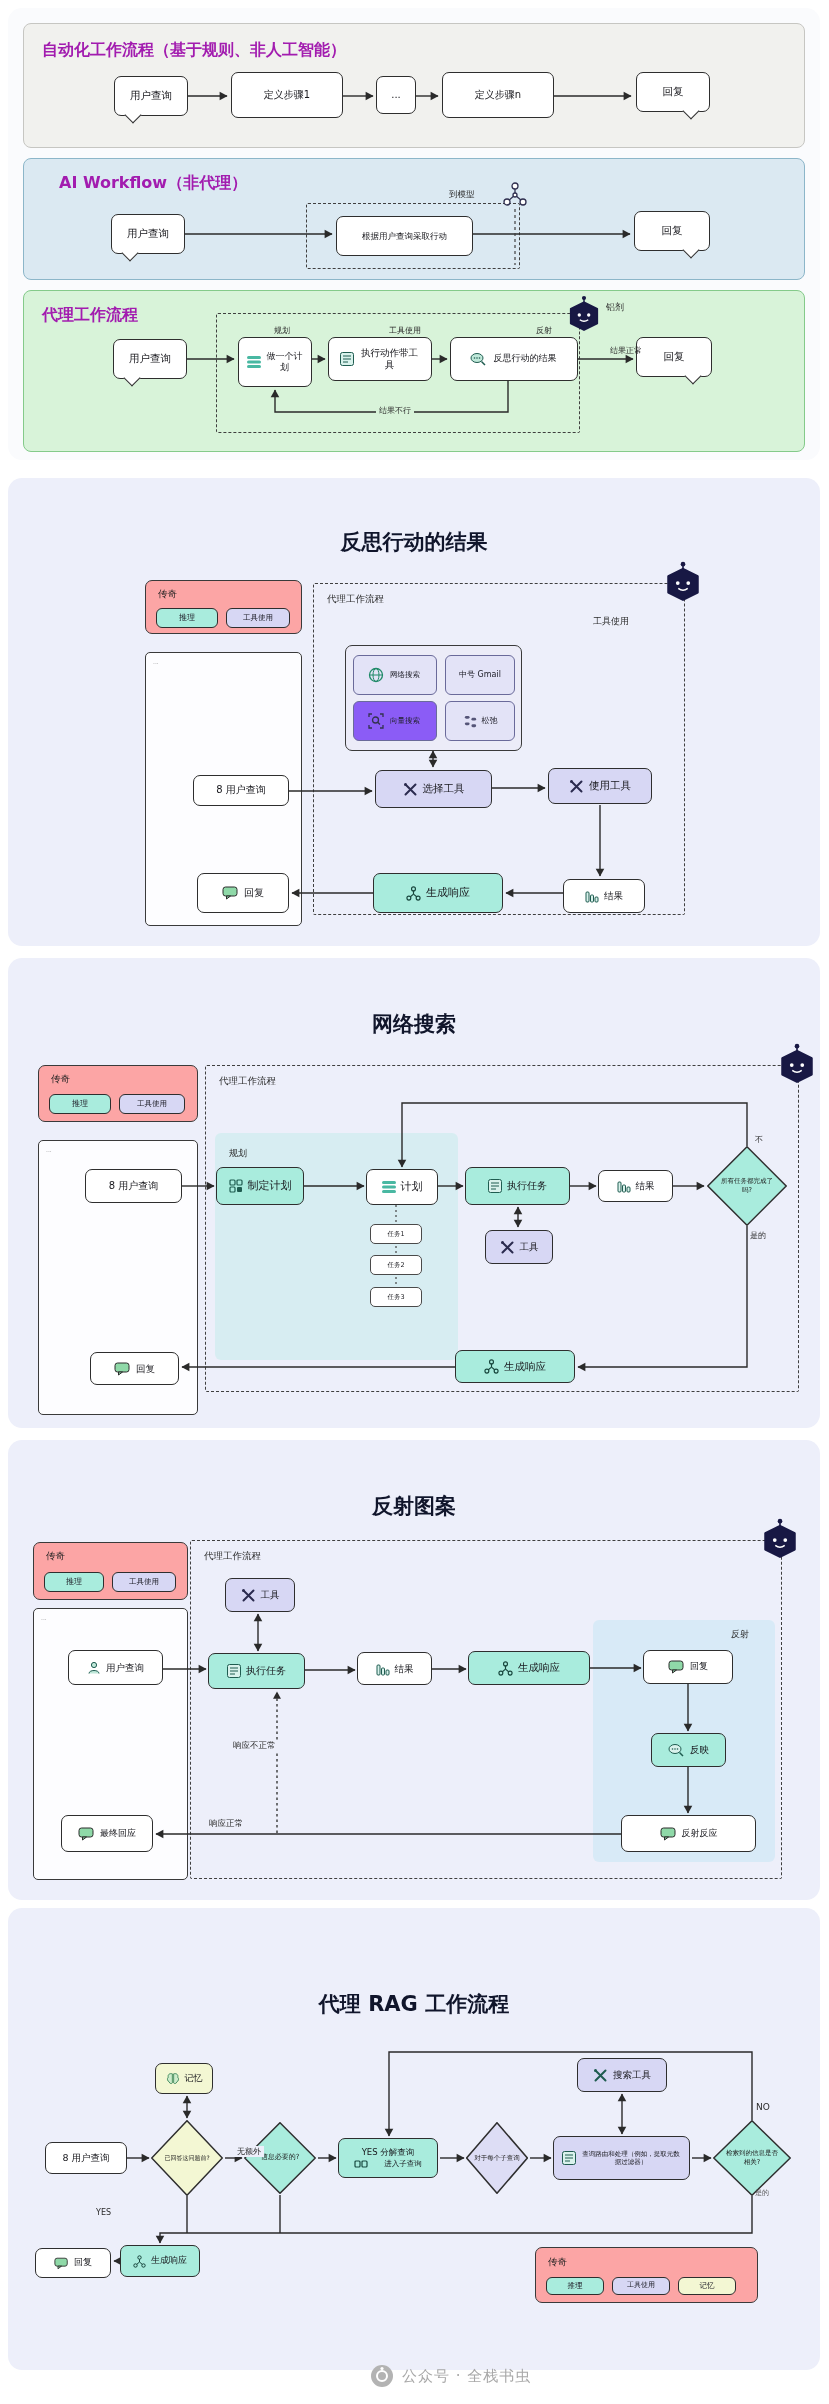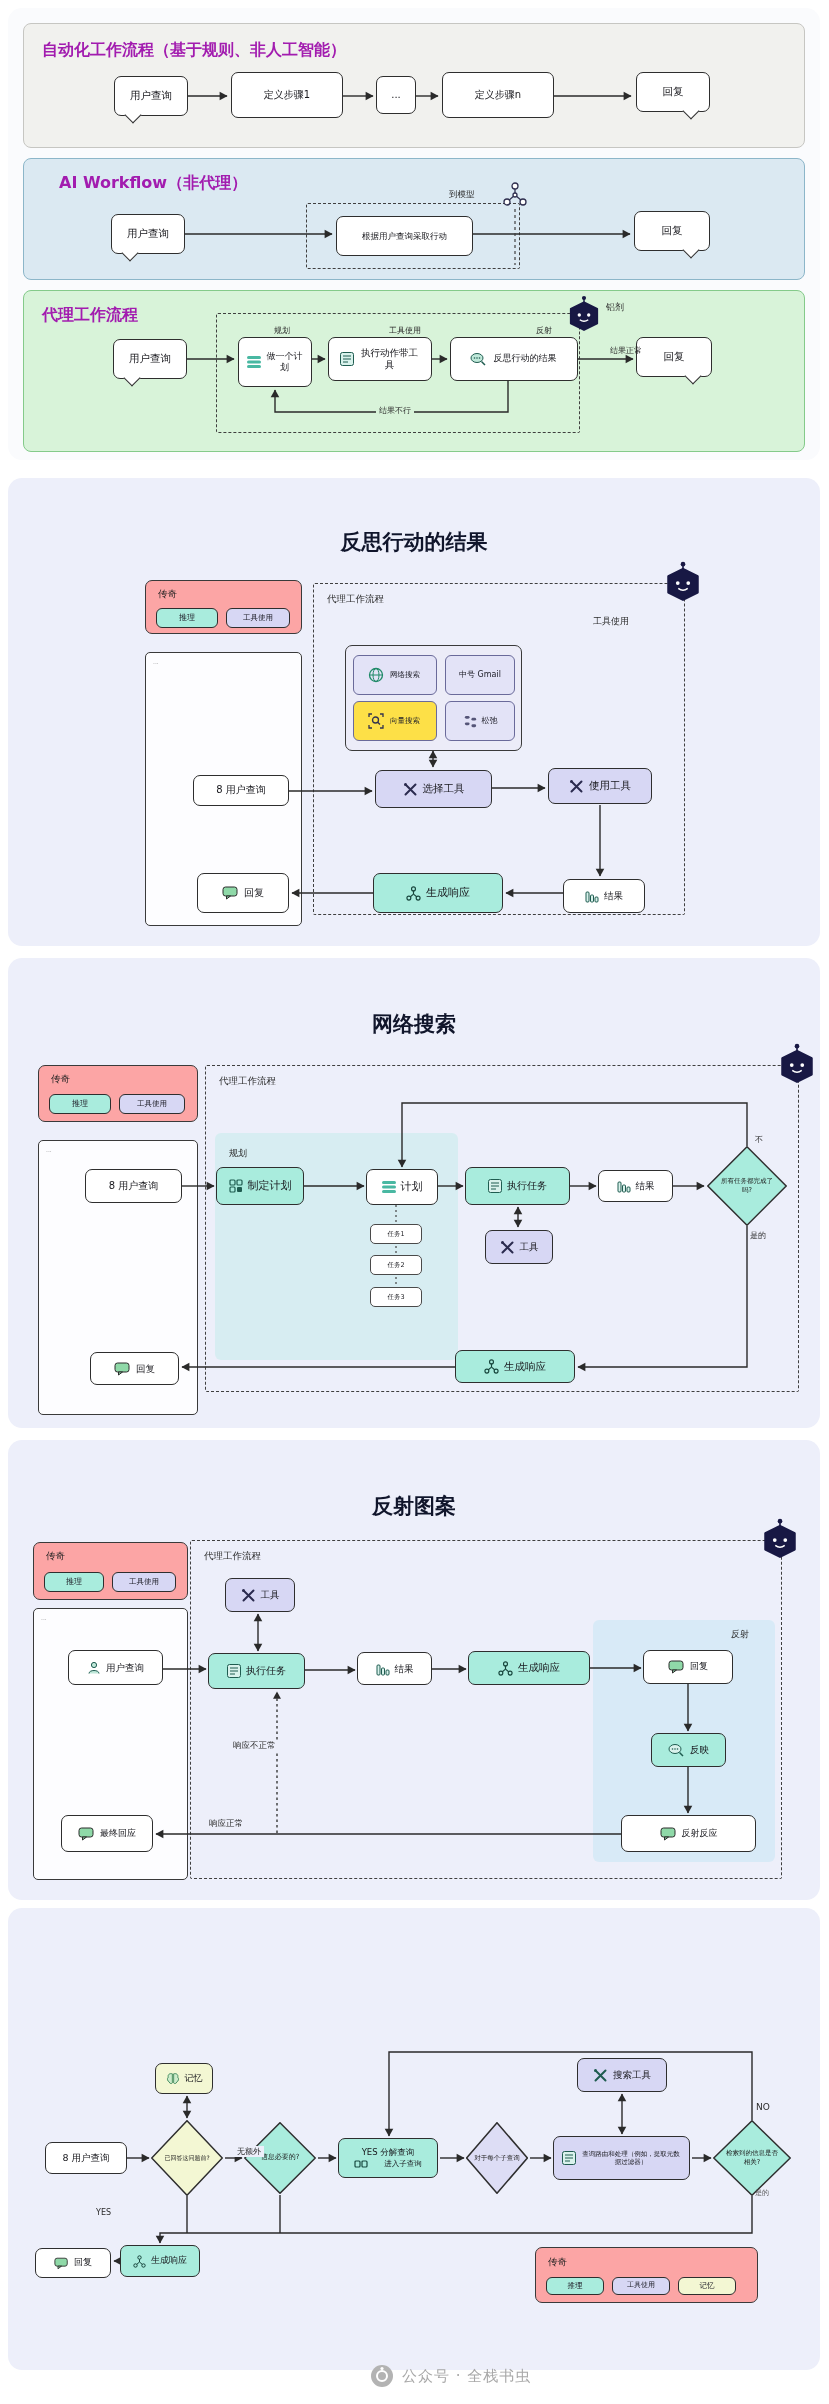--- a/index.html
+++ b/index.html
@@ -210,21 +210,21 @@
     <svg width="16" height="16" viewBox="0 0 16 16">
         <circle cx="8" cy="8" r="6.5" fill="none" stroke="#1f8a68" stroke-width="1.3"></circle>
         <ellipse cx="8" cy="8" rx="3" ry="6.5" fill="none" stroke="#1f8a68"></ellipse>
         <line x1="1.5" y1="8" x2="14.5" y2="8" stroke="#1f8a68"></line>
       </svg>
     <span style="width:34px">网络搜索</span>
   </div>
   <div class="chip purple" style="left:437px;top:177px;width:70px;height:40px;font-size:8px;z-index:3;border-color:#6a6a9a;background:#e3e3f7">
       <span style="width:56px">中号 Gmail</span>
     </div>
-  <div class="chip purple" style="left:345px;top:223px;width:84px;height:40px;font-size:7.5px;gap:4px;z-index:3;border-color:#6a6a9a;background:#fde047">
+  <div class="chip purple" style="left:345px;top:223px;width:84px;height:40px;font-size:7.5px;gap:4px;z-index:3;border-color:#6a6a9a;background:#8b5cf6">
     <svg width="16" height="16" viewBox="0 0 16 16">
         <path d="M1 4 V1 H4 M12 1 H15 V4 M15 12 V15 H12 M4 15 H1 V12" fill="none" stroke="#33334f" stroke-width="1.3"></path>
         <circle cx="7.5" cy="7" r="3" fill="none" stroke="#33334f" stroke-width="1.3"></circle>
         <line x1="9.7" y1="9.2" x2="12" y2="11.5" stroke="#33334f" stroke-width="1.3"></line>
       </svg>
     <span style="width:34px">向量搜索</span>
   </div>
   <div class="chip purple" style="left:437px;top:223px;width:70px;height:40px;font-size:8px;gap:4px;z-index:3;border-color:#6a6a9a;background:#e3e3f7">
     <svg width="15" height="15" viewBox="0 0 16 16">
         <rect x="2" y="2" width="5" height="3" rx="1.5" fill="#555578"></rect>
@@ -548,20 +548,21 @@
     <line x1="424" y1="229" x2="458" y2="229" stroke="#2a2a2a" stroke-width="1.4" marker-end="url(#m6)"></line>
     <line x1="582" y1="228" x2="633" y2="228" stroke="#2a2a2a" stroke-width="1.4" marker-end="url(#m6)"></line>
     <line x1="680" y1="244" x2="680" y2="291" stroke="#2a2a2a" stroke-width="1.4" marker-end="url(#m6)"></line>
     <line x1="680" y1="327" x2="680" y2="373" stroke="#2a2a2a" stroke-width="1.4" marker-end="url(#m6)"></line>
     <line x1="613" y1="394" x2="148" y2="394" stroke="#2a2a2a" stroke-width="1.4" marker-end="url(#m6)"></line>
     <line x1="269" y1="393" x2="269" y2="252" stroke="#2a2a2a" stroke-width="1.3" stroke-dasharray="2.5 3" marker-end="url(#m6)"></line>
   </svg>
 </div>
 
 <div class="card" style="top:1908px;height:462px">
+  <div class="card-title" style="top:82px">代理 RAG 工作流程</div>
 
   <div class="node yellowbox" style="left:147px;top:155px;width:58px;height:31px;font-size:9px">
     <svg width="14" height="13" viewBox="0 0 15 13">
         <path d="M6.8 1.5 C3.5 0.5 1.5 3 2.5 5 C0.8 6.5 1.5 9.5 3.5 10.2 C3.8 12 6 12.5 6.8 11.2 Z" fill="#cdeccb" stroke="#2e7d4f" stroke-width="0.9"></path>
         <path d="M8.2 1.5 C11.5 0.5 13.5 3 12.5 5 C14.2 6.5 13.5 9.5 11.5 10.2 C11.2 12 9 12.5 8.2 11.2 Z" fill="#cdeccb" stroke="#2e7d4f" stroke-width="0.9"></path>
       </svg>
     <span>记忆</span>
   </div>
 
   <div class="node" style="left:37px;top:234px;width:82px;height:32px;font-size:9.5px">

